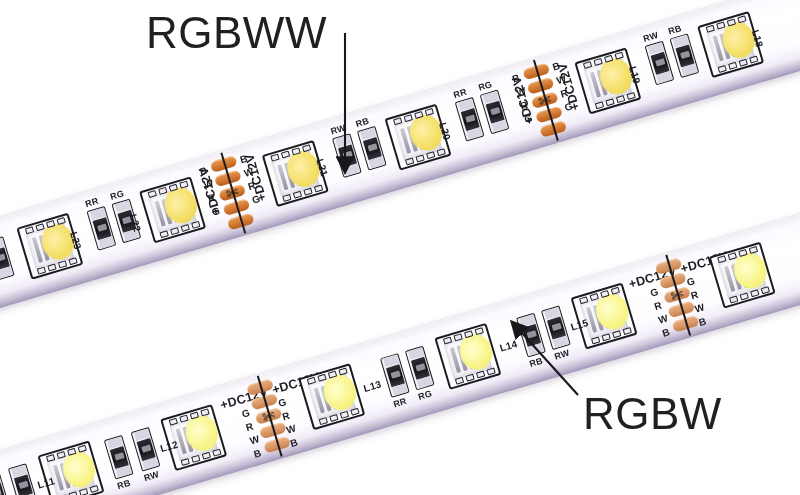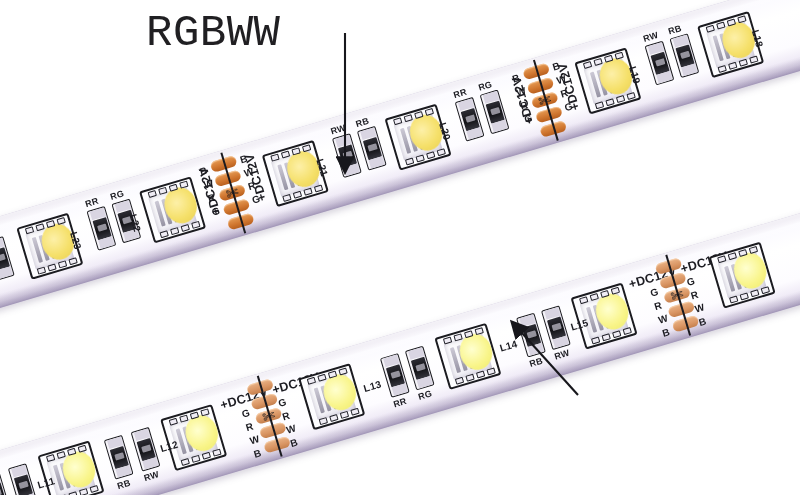--- a/index.html
+++ b/index.html
@@ -132,21 +132,21 @@
   }
   .scissor{
     position:absolute;width:16px;height:16px;color:#17171c;font-size:15px;line-height:16px;
     text-align:center;
   }
 
   
   .anno-label{
     position:absolute;
     color:#201f22;
-    font-family:Liberation Mono, monospace;
+    font-family:Liberation Sans, sans-serif;
     font-weight:400;
     letter-spacing:.5px;
     white-space:nowrap;
   }
   #label-rgbww{left:146px;top:8px;font-size:44px;}
   #label-rgbw{left:583px;top:389px;font-size:44px;}
   .anno-svg{position:absolute;left:0;top:0;width:800px;height:495px;pointer-events:none;}
 </style>
 </head>
 <body>
@@ -647,14 +647,15 @@
         <path d="M0,0 L9,4.5 L0,9 z" fill="#17171c"></path>
       </marker>
     </defs>
 
     <line x1="345" y1="33" x2="345" y2="172" stroke="#17171c" stroke-width="2.1" marker-end="url(#ah)"></line>
 
     <line x1="578" y1="395" x2="512" y2="322" stroke="#17171c" stroke-width="2.1" marker-end="url(#ah)"></line>
   </svg>
 
   <div class="anno-label" id="label-rgbww">RGBWW</div>
+  <div class="anno-label" id="label-rgbw">RGBW</div>
 
 </div>
 
 </body></html>

